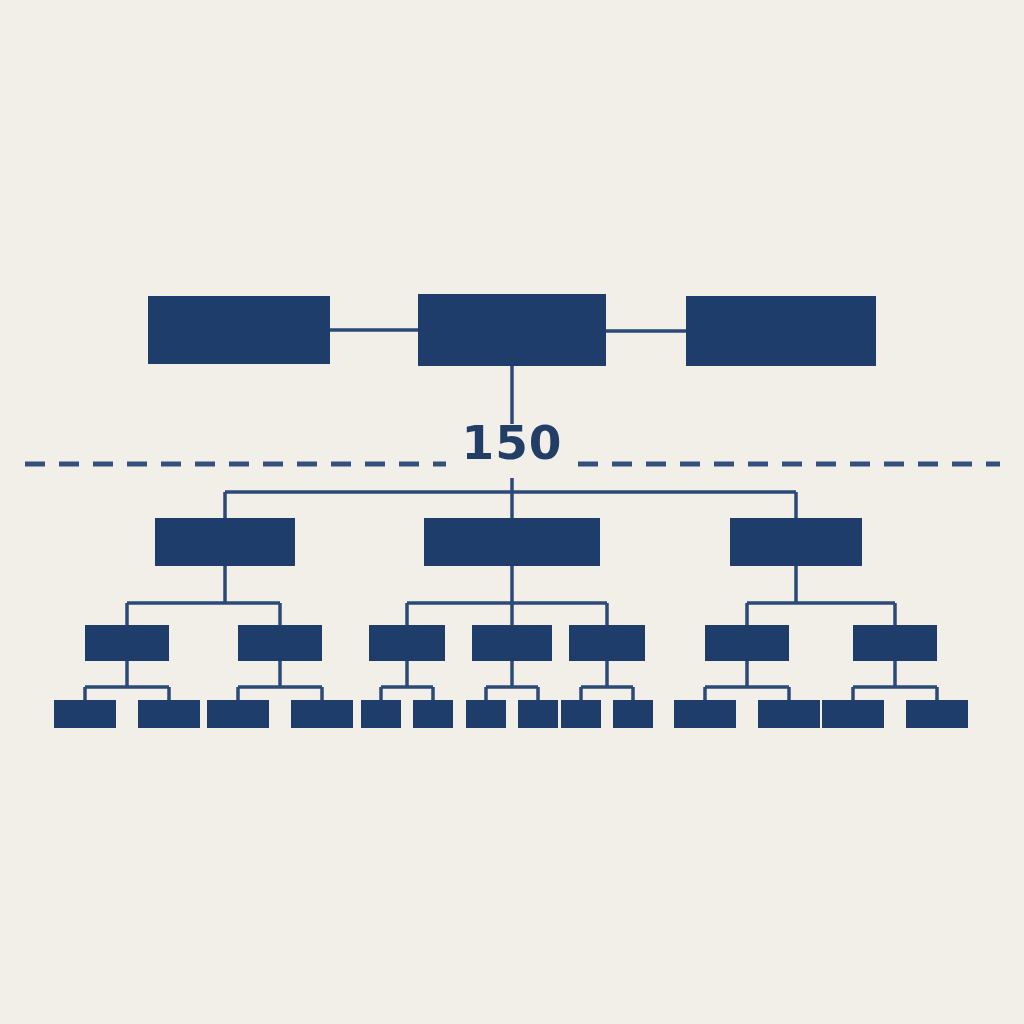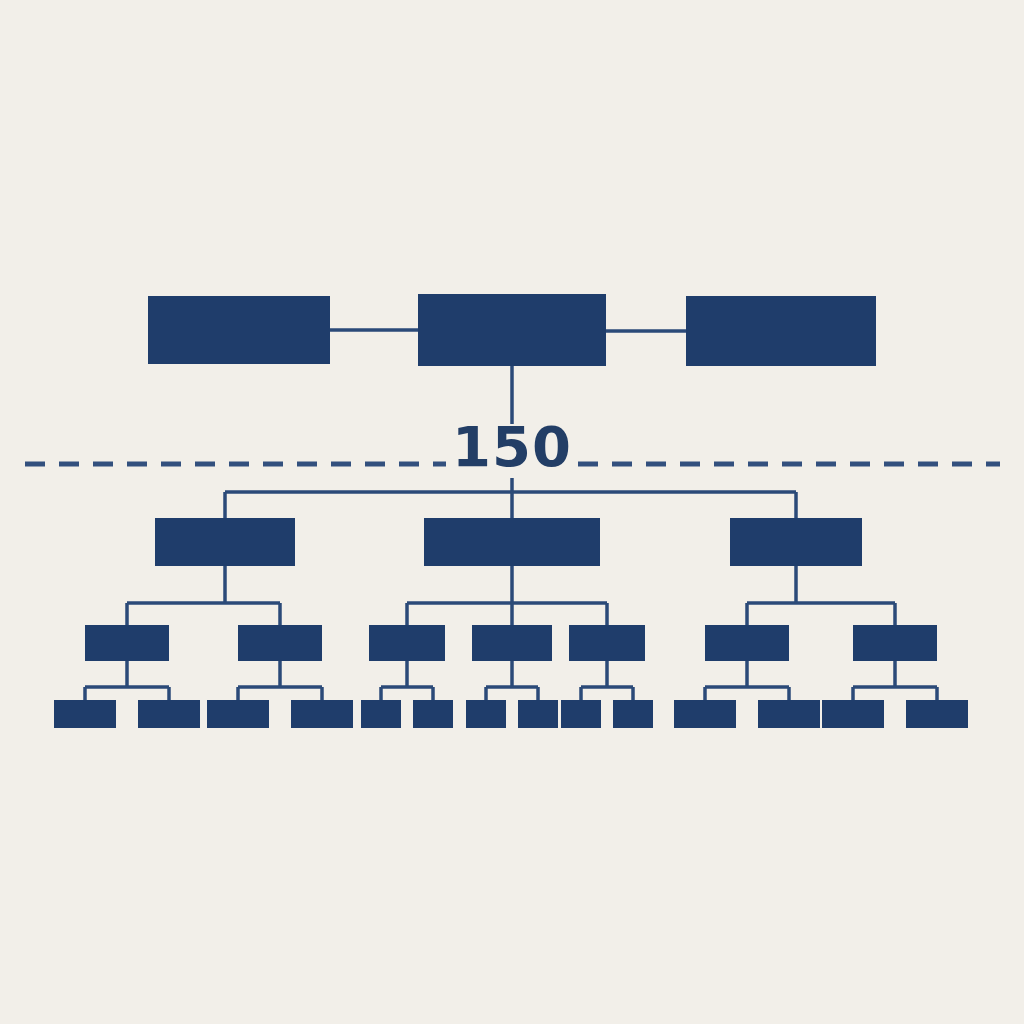--- a/index.html
+++ b/index.html
@@ -19,21 +19,21 @@
     position: absolute;
     left: 0;
     top: 0;
     display: block;
   }
   .threshold-label {
     position: absolute;
     left: 512px;
     top: 419px;
     transform: translateX(-50%);
-    font-size: 56px;
+    font-size: 47px;
     font-weight: 700;
     letter-spacing: 1px;
     line-height: 1;
     user-select: none;
   }
 </style>
 </head>
 <body style="background: rgb(242, 239, 233);">
 
 <div class="stage" style="background: rgb(242, 239, 233);">

